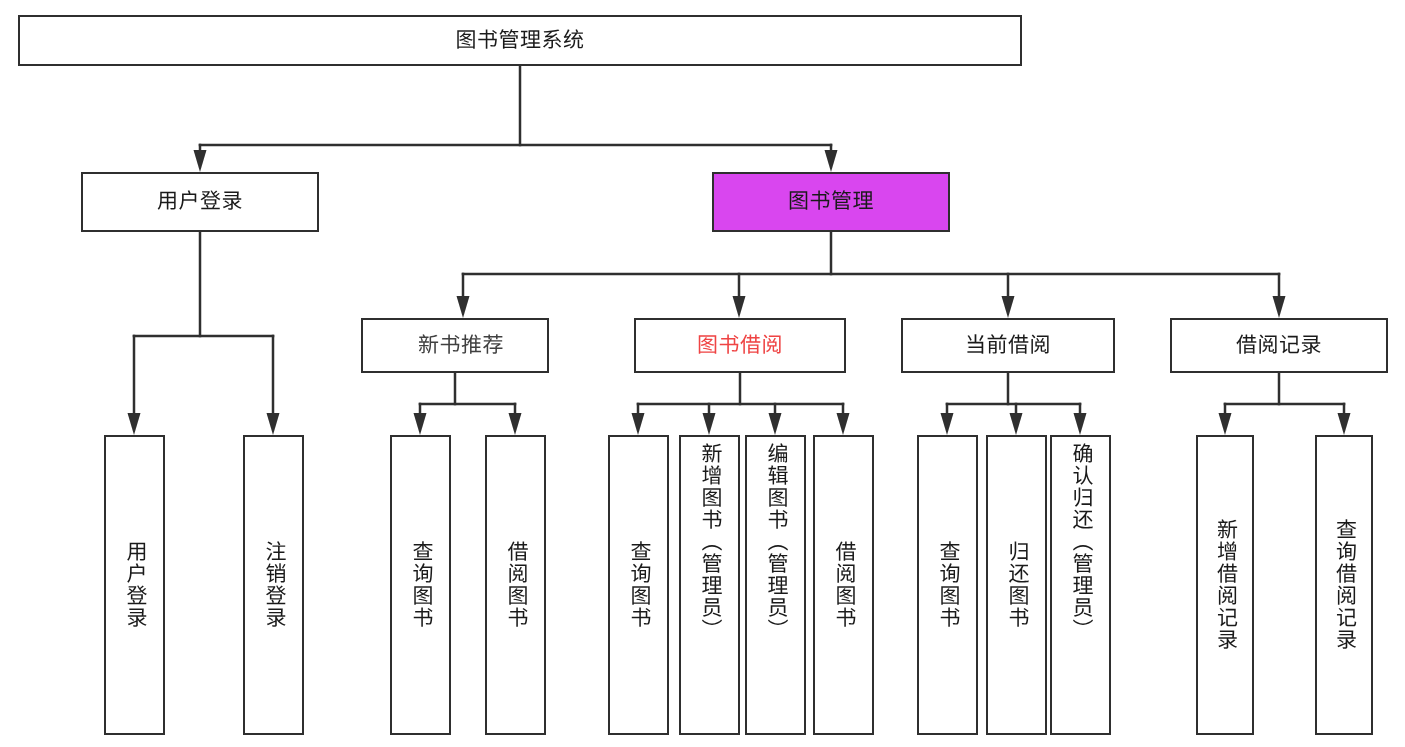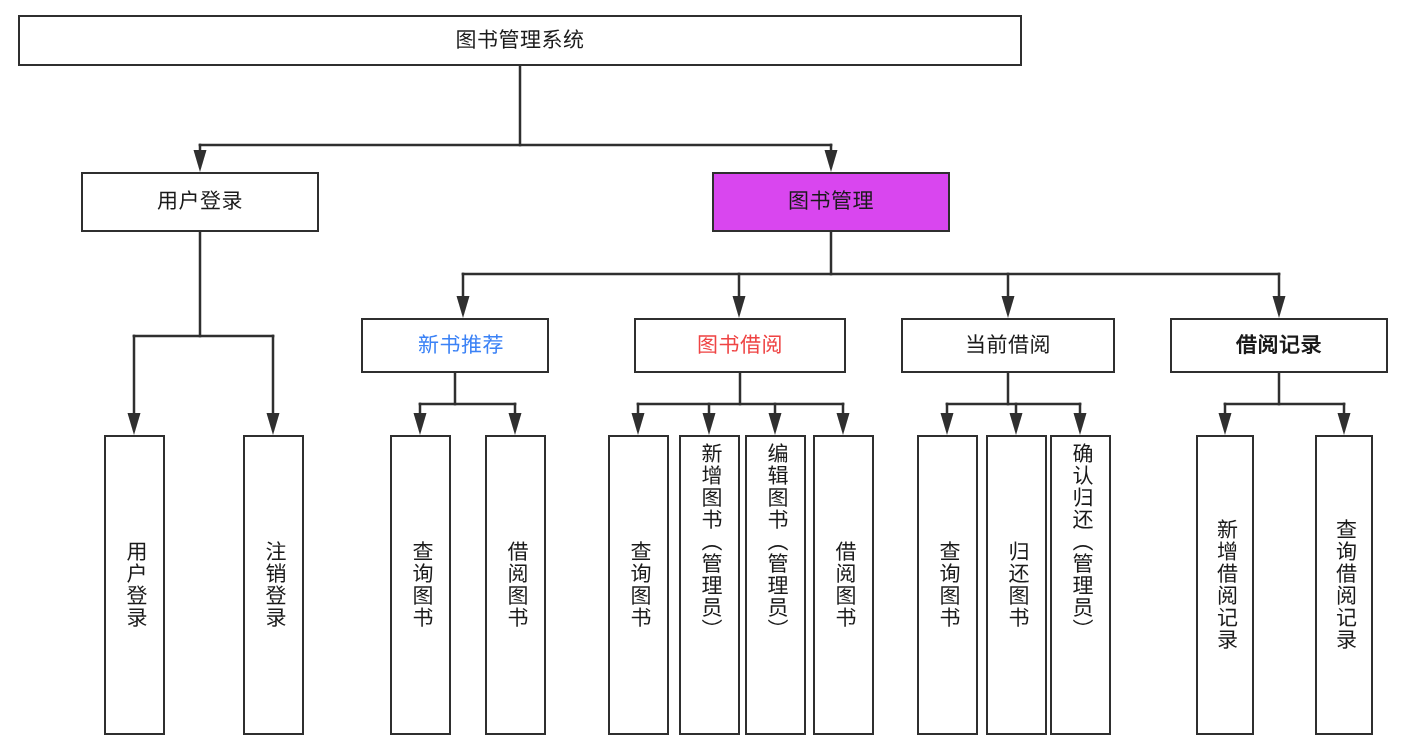--- a/index.html
+++ b/index.html
@@ -140,29 +140,29 @@
   </div>
 
   <div id="node-host">
       <div class="node-box" id="node-user-login" style="left: 81px; top: 172px; width: 238px; height: 60px; border-color: rgb(47, 47, 47); background: rgb(255, 255, 255);">
         <span class="node-label-h" style="color: rgb(26, 26, 26);">用户登录</span>
       </div>
       <div class="node-box" id="node-book-manage" style="left: 712px; top: 172px; width: 238px; height: 60px; border-color: rgb(47, 47, 47); background: #d946ef;">
         <span class="node-label-h" style="color: rgb(26, 26, 26);">图书管理</span>
       </div>
       <div class="node-box" id="node-new-book-recommend" style="left: 361px; top: 318px; width: 188px; height: 55px; border-color: rgb(47, 47, 47); background: rgb(255, 255, 255);">
-        <span class="node-label-h" style="color: #3b82f6; margin-left: 12px;">新书推荐</span>
+        <span class="node-label-h" style="color: #404040; margin-left: 12px;">新书推荐</span>
       </div>
       <div class="node-box" id="node-book-borrow" style="left: 634px; top: 318px; width: 212px; height: 55px; border-color: rgb(47, 47, 47); background: rgb(255, 255, 255);">
         <span class="node-label-h" style="color: #ef4444;">图书借阅</span>
       </div>
       <div class="node-box" id="node-current-borrow" style="left: 901px; top: 318px; width: 214px; height: 55px; border-color: rgb(47, 47, 47); background: rgb(255, 255, 255);">
         <span class="node-label-h" style="color: rgb(26, 26, 26);">当前借阅</span>
       </div>
-      <div class="node-box" id="node-borrow-record" style="left: 1170px; top: 318px; width: 218px; height: 55px; border-color: rgb(47, 47, 47); background: rgb(255, 255, 255); font-weight: bold;">
+      <div class="node-box" id="node-borrow-record" style="left: 1170px; top: 318px; width: 218px; height: 55px; border-color: rgb(47, 47, 47); background: rgb(255, 255, 255);">
         <span class="node-label-h" style="color: rgb(26, 26, 26);">借阅记录</span>
       </div>
       <div class="node-box leaf-box center-v" id="node-leaf-user-login" style="left: 104px; top: 435px; width: 61px; height: 300px; border-color: rgb(47, 47, 47); background: rgb(255, 255, 255);">
         <span class="node-label-v" style="color: rgb(26, 26, 26);">用户登录</span>
       </div>
       <div class="node-box leaf-box center-v" id="node-leaf-user-logout" style="left: 243px; top: 435px; width: 61px; height: 300px; border-color: rgb(47, 47, 47); background: rgb(255, 255, 255);">
         <span class="node-label-v" style="color: rgb(26, 26, 26);">注销登录</span>
       </div>
       <div class="node-box leaf-box center-v" id="node-leaf-query-book-1" style="left: 390px; top: 435px; width: 61px; height: 300px; border-color: rgb(47, 47, 47); background: rgb(255, 255, 255);">
         <span class="node-label-v" style="color: rgb(26, 26, 26);">查询图书</span>

